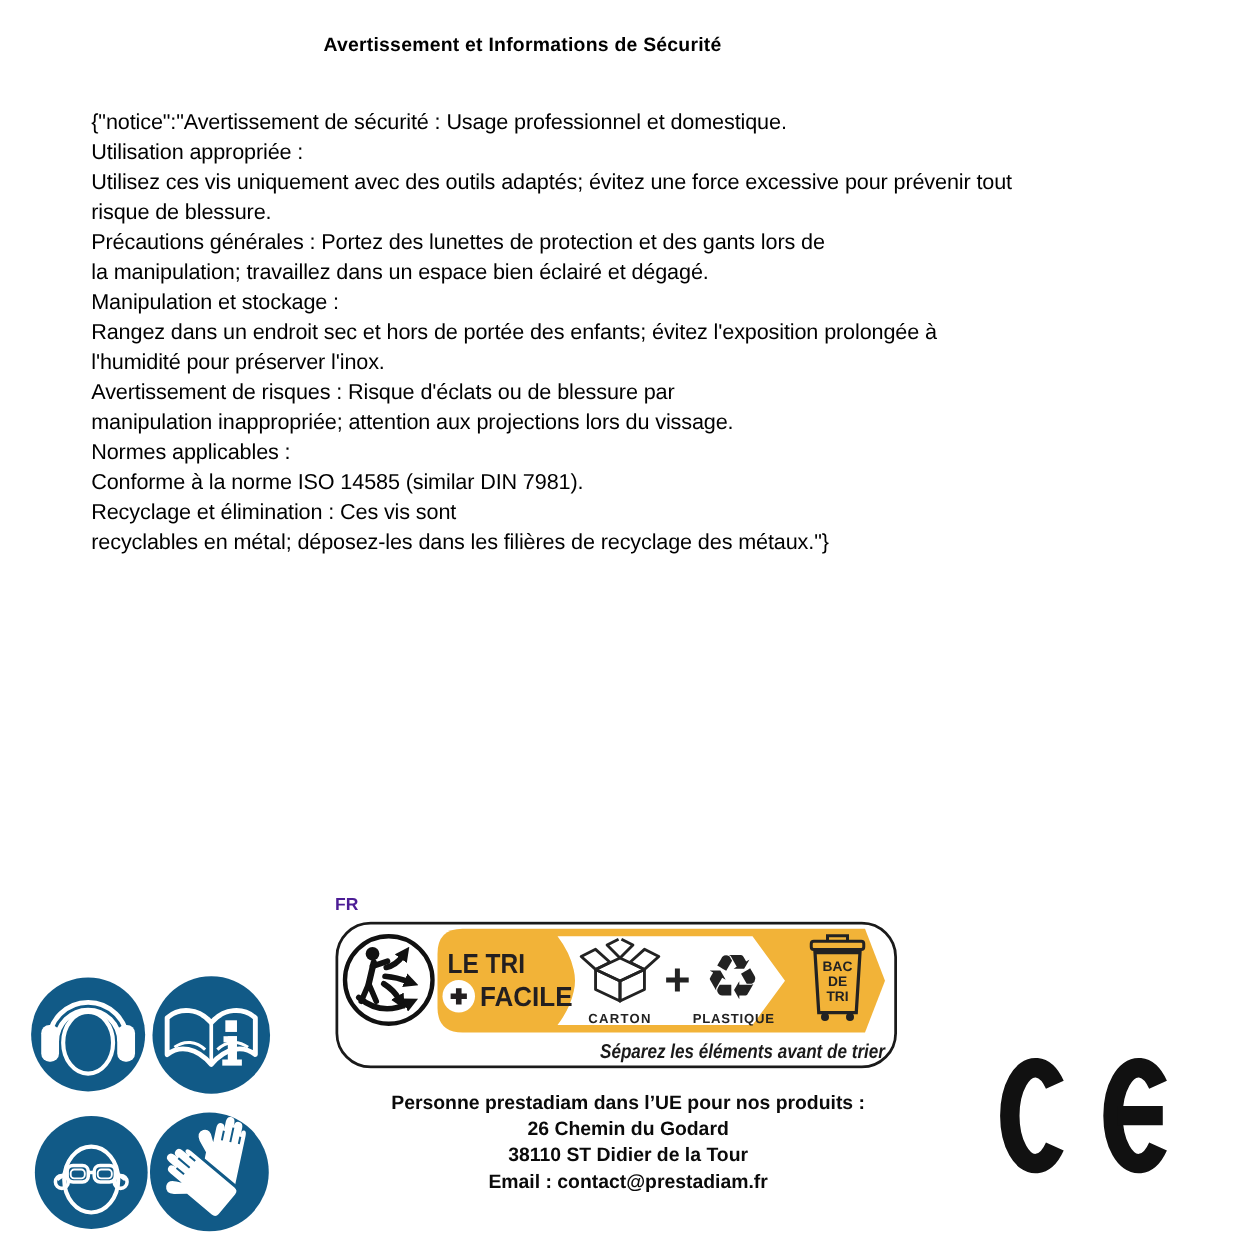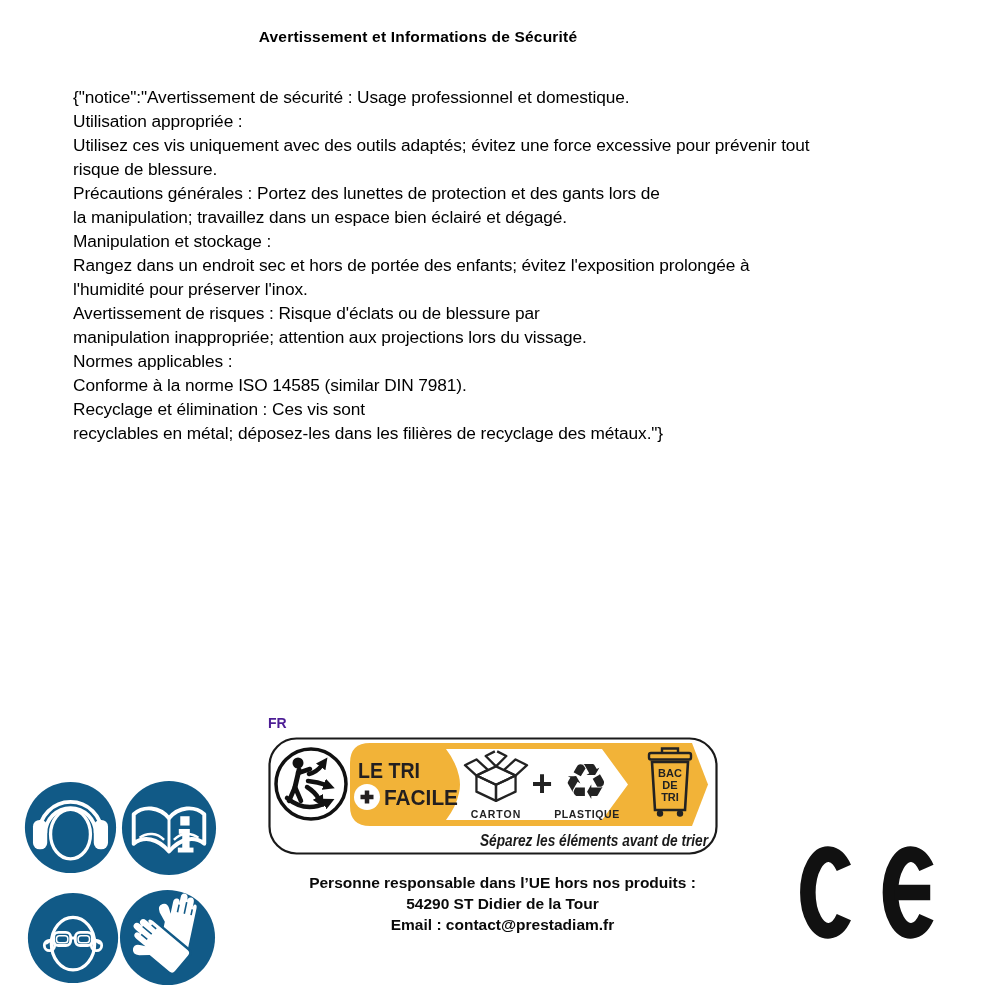--- a/index.html
+++ b/index.html
@@ -161,22 +161,23 @@
       <circle cx="10" cy="29.5" r="3.2" fill="#222"></circle>
       <text x="0" y="-7" font-size="11" font-weight="bold" fill="#222" text-anchor="middle">BAC</text>
       <text x="0" y="5" font-size="11" font-weight="bold" fill="#222" text-anchor="middle">DE</text>
       <text x="0" y="17" font-size="11" font-weight="bold" fill="#222" text-anchor="middle">TRI</text>
     </g>
 
     <text x="440" y="109" font-size="16" font-style="italic" font-weight="600" fill="#1a1a1a" text-anchor="end" textLength="228" lengthAdjust="spacingAndGlyphs">Séparez les éléments avant de trier</text>
   </svg>
 
   <div class="contact">
-    <div>Personne responsable dans l’UE hors nos produits :</div>
-    <div>54290 ST Didier de la Tour</div>
+    <div>Personne prestadiam dans l’UE pour nos produits :</div>
+    <div>26 Chemin du Godard</div>
+    <div>38110 ST Didier de la Tour</div>
     <div>Email : contact@prestadiam.fr</div>
   </div>
 
   <svg class="ce-mark" viewBox="0 0 150 105">
     <path d="M 48.1,26.6 A 21 39.5 0 1 0 48.1,77.4" fill="none" stroke="#111" stroke-width="16"></path>
     <path d="M 133.1,26.6 A 21 39.5 0 1 0 133.1,77.4" fill="none" stroke="#111" stroke-width="16"></path>
     <path d="M 100,52 H 137" fill="none" stroke="#111" stroke-width="16"></path>
   </svg>
 
 </div>

